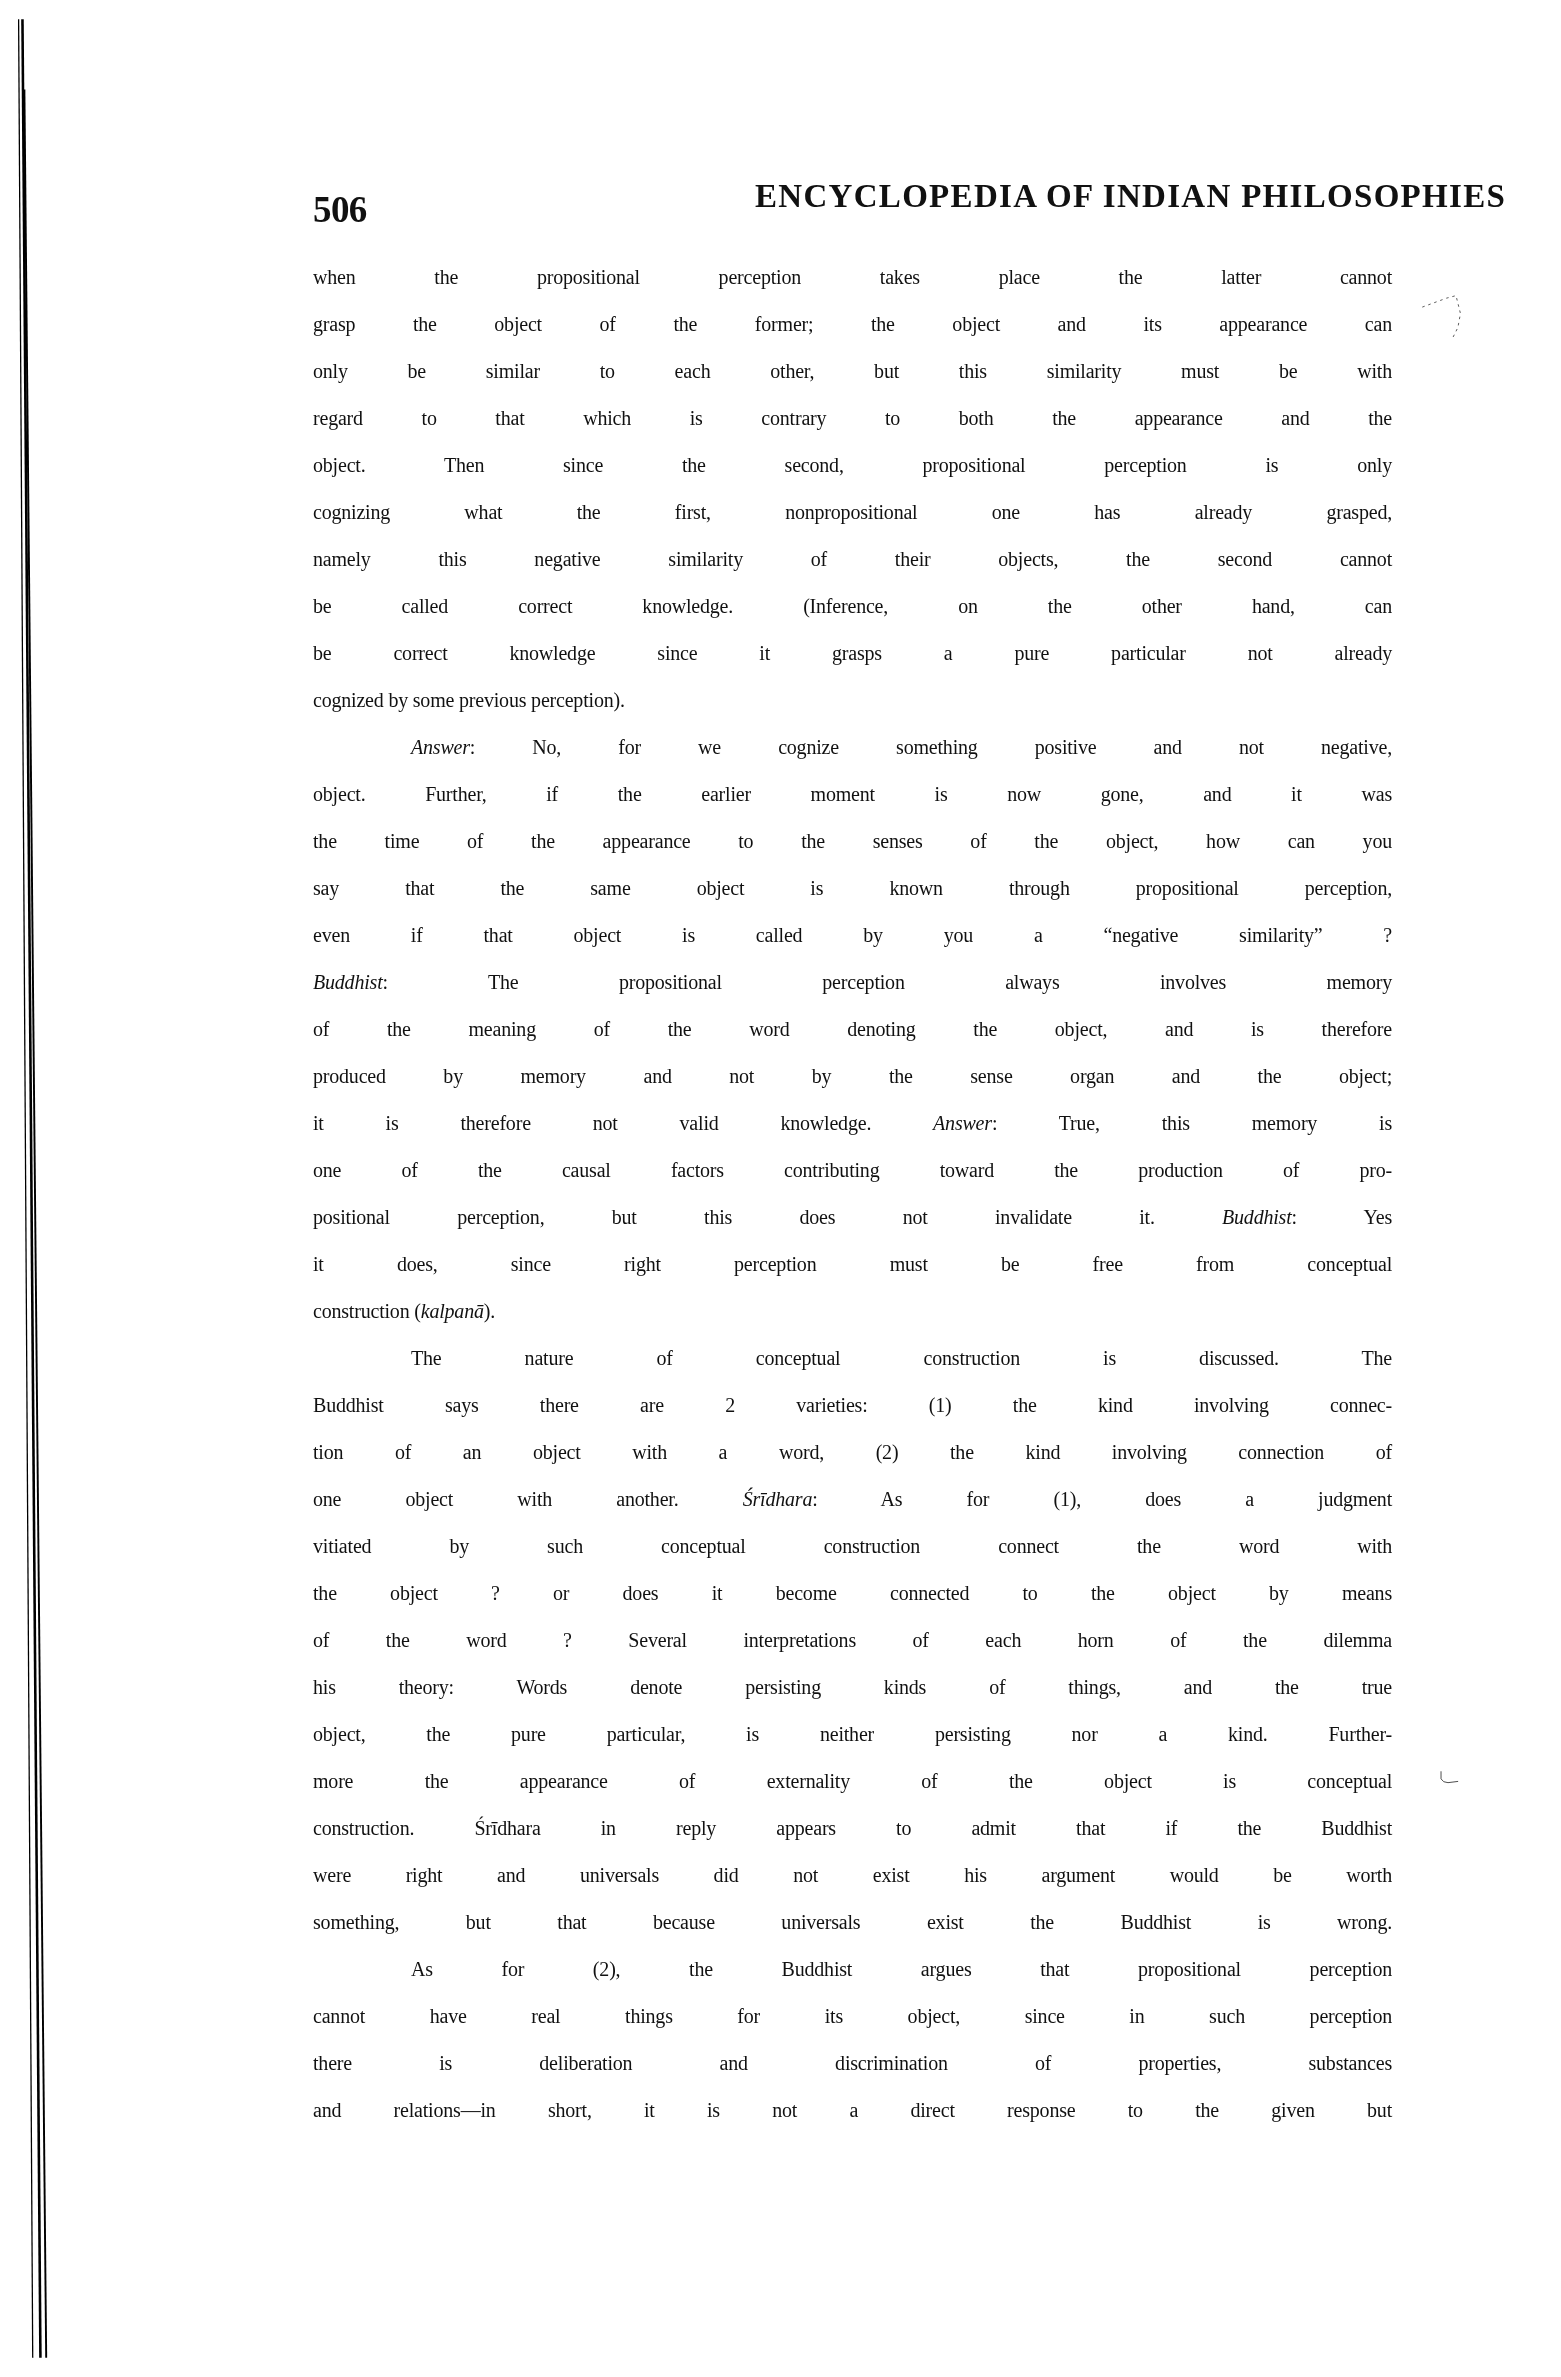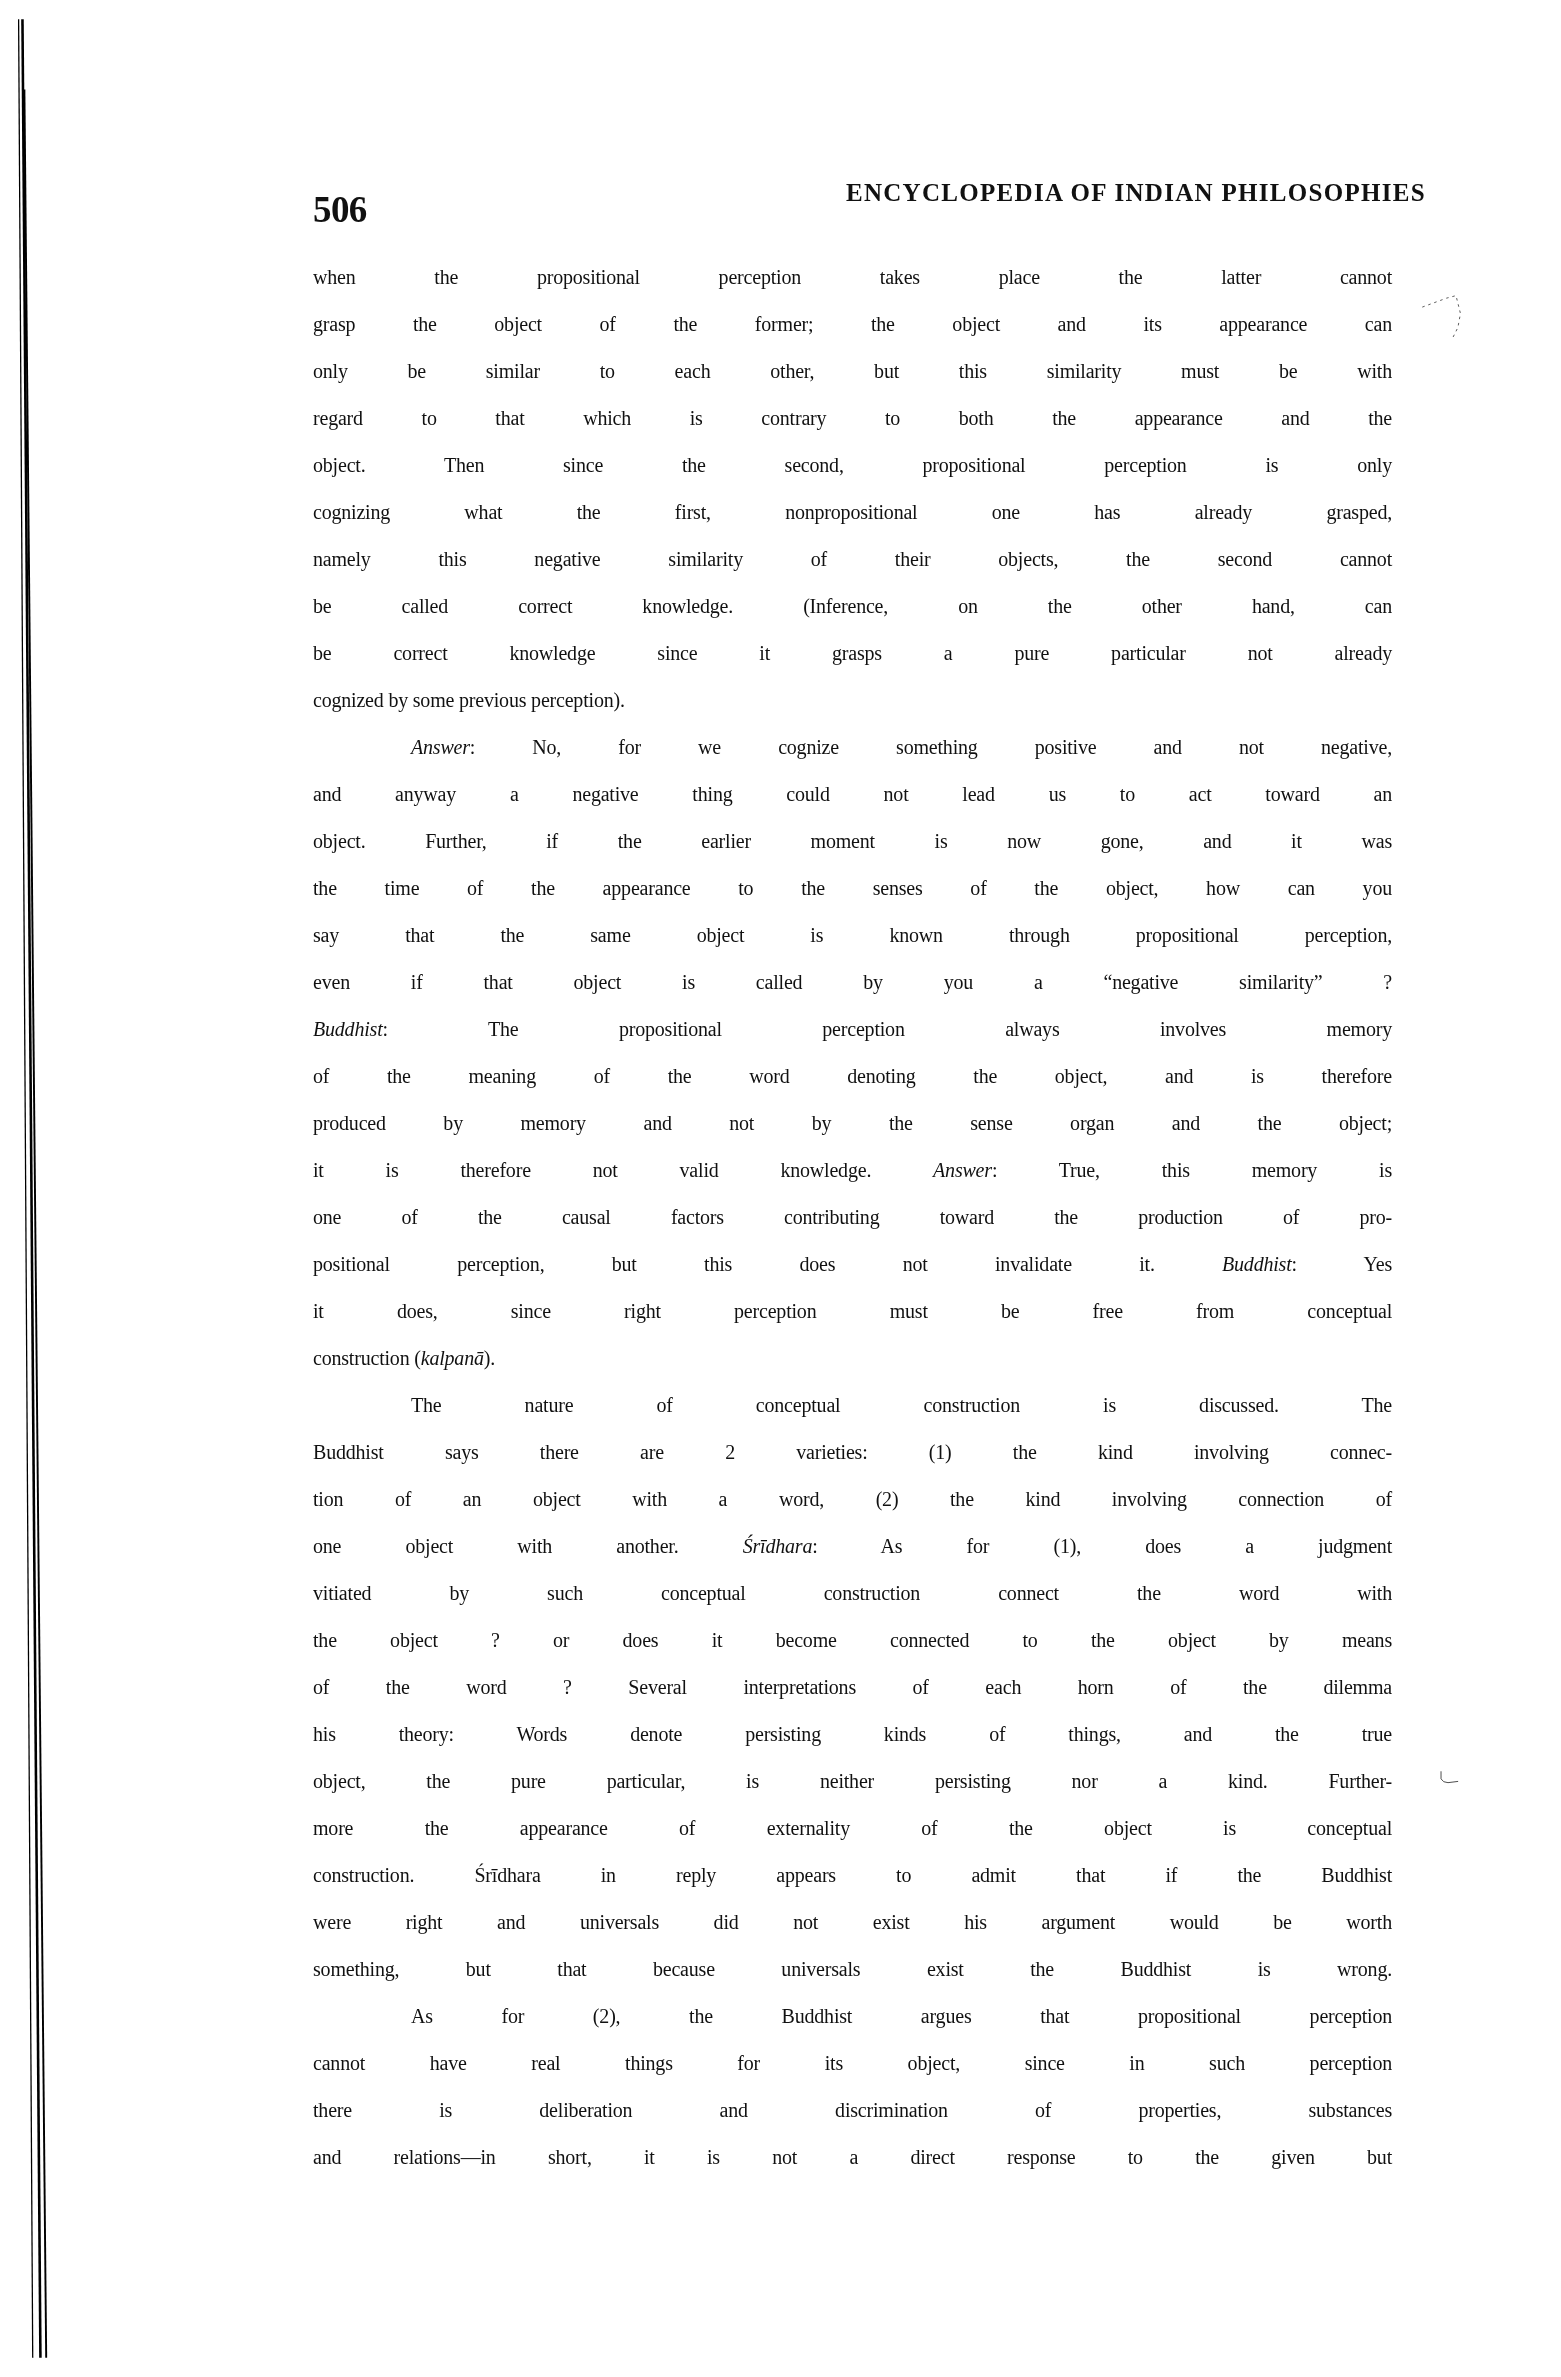--- a/index.html
+++ b/index.html
@@ -27,24 +27,24 @@
     left: 313px;
     top: 172px;
     font-size: 37px;
     font-weight: bold;
     letter-spacing: -0.6px;
     line-height: 1;
     margin-top: 19px;
   }
   .running-head {
     position: absolute;
-    left: 786px;
+    left: 755px;
     top: 180px;
     width: 640px;
-    font-size: 25px;
+    font-size: 33px;
     font-weight: bold;
     letter-spacing: 1.3px;
     line-height: 1;
     white-space: nowrap;
     text-align: right;
   }
   .body-text {
     position: absolute;
     left: 313px;
     top: 254px;
@@ -88,21 +88,20 @@
     <div class="line"><span>grasp the object of the former; the object and its appearance can</span></div>
     <div class="line"><span>only be similar to each other, but this similarity must be with</span></div>
     <div class="line"><span>regard to that which is contrary to both the appearance and the</span></div>
     <div class="line"><span>object. Then since the second, propositional perception is only</span></div>
     <div class="line"><span>cognizing what the first, nonpropositional one has already grasped,</span></div>
     <div class="line"><span>namely this negative similarity of their objects, the second cannot</span></div>
     <div class="line"><span>be called correct knowledge. (Inference, on the other hand, can</span></div>
     <div class="line"><span>be correct knowledge since it grasps a pure particular not already</span></div>
     <div class="line last"><span>cognized by some previous perception).</span></div>
     <div class="line indent"><em>Answer</em><span>: No, for we cognize something positive and not negative,</span></div>
-    <div class="line"><span>and anyway a negative thing could not lead us to act toward an</span></div>
     <div class="line"><span>object. Further, if the earlier moment is now gone, and it was</span></div>
     <div class="line"><span>the time of the appearance to the senses of the object, how can you</span></div>
     <div class="line"><span>say that the same object is known through propositional perception,</span></div>
     <div class="line"><span>even if that object is called by you a “negative similarity” ?</span></div>
     <div class="line"><em>Buddhist</em><span>: The propositional perception always involves memory</span></div>
     <div class="line"><span>of the meaning of the word denoting the object, and is therefore</span></div>
     <div class="line"><span>produced by memory and not by the sense organ and the object;</span></div>
     <div class="line"><span>it is therefore not valid knowledge. </span><em>Answer</em><span>: True, this memory is</span></div>
     <div class="line"><span>one of the causal factors contributing toward the production of pro-</span></div>
     <div class="line"><span>positional perception, but this does not invalidate it. </span><em>Buddhist</em><span>: Yes</span></div>

